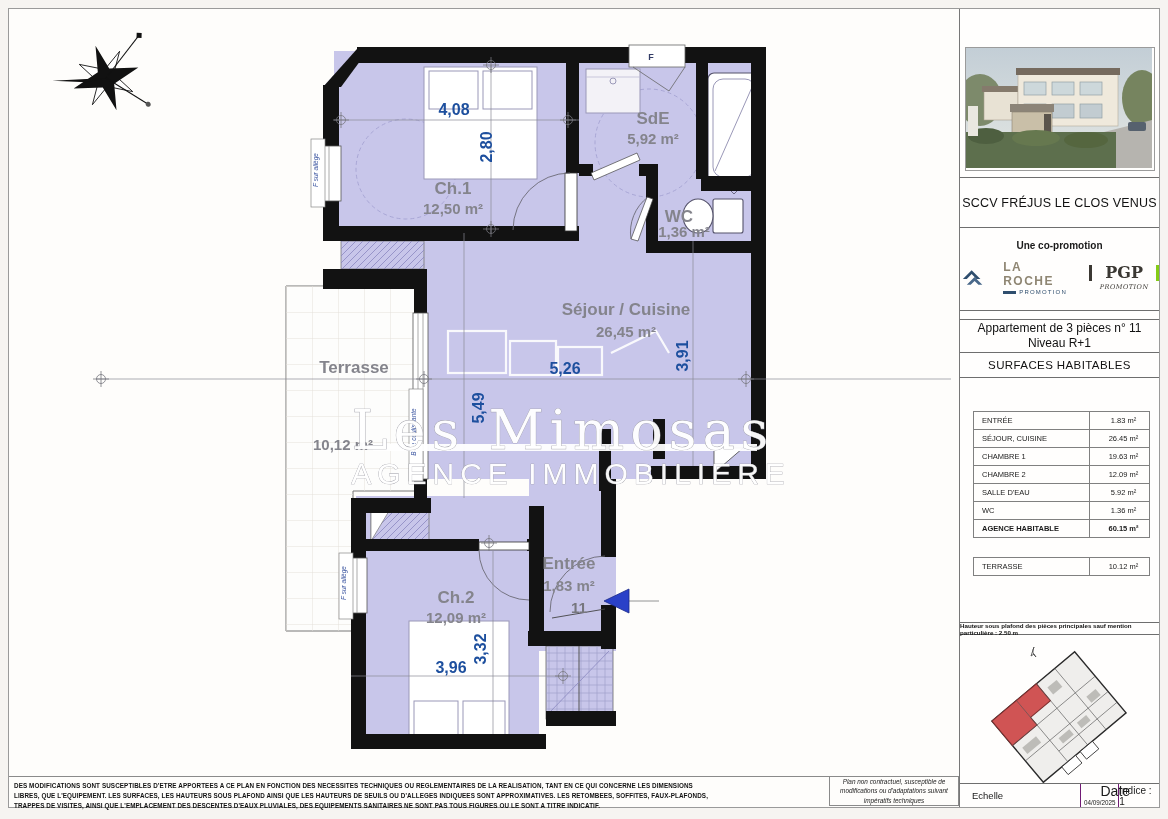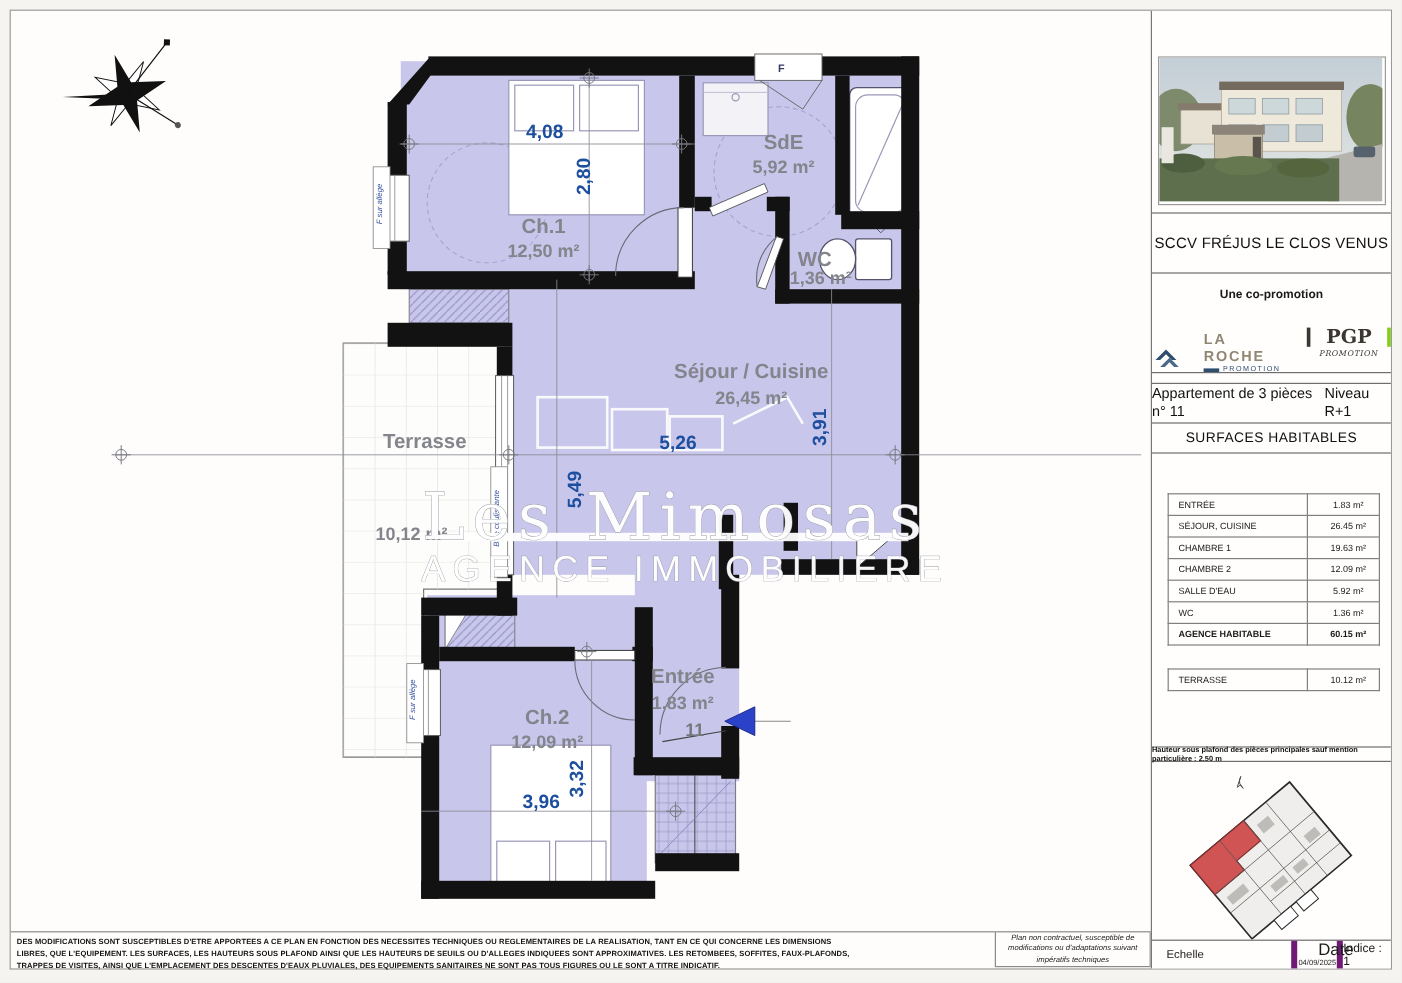--- a/index.html
+++ b/index.html
@@ -18,48 +18,48 @@
   
   #panel{position:absolute;left:950px;top:0;width:200px;height:798px;border-left:1px solid #777;box-sizing:border-box;background:#fffefd;}
   .sec{position:absolute;left:0;width:100%;box-sizing:border-box;border-bottom:1px solid #6e6e6e;}
   #s-photo{top:0;height:169px;}
   #photo-frame{position:absolute;left:5px;top:38px;width:188px;height:122px;border:1px solid #9b9b9b;overflow:hidden;}
   #s-project{top:169px;height:50px;display:flex;align-items:center;justify-content:center;}
   #s-project div{font-size:12.5px;letter-spacing:.2px;color:#111;}
   #s-copromo{top:219px;height:83px;}
   #copromo-label{text-align:center;font-size:10px;font-weight:bold;margin-top:12px;}
   #logos{display:flex;justify-content:center;align-items:center;gap:14px;margin-top:9px;}
-  .logo-lr{display:flex;align-items:flex-end;gap:16px;margin-top:16px;}
+  .logo-lr{display:flex;align-items:center;gap:16px;}
   .lr-text{display:flex;flex-direction:column;}
   .lr-name{font-size:12px;font-weight:bold;letter-spacing:1.5px;color:#8f8673;}
   .lr-sub{display:flex;align-items:center;gap:3px;margin-top:1px;}
   .lr-dash{width:13px;height:3px;background:#2f4e6e;}
   .lr-promo{font-size:6px;letter-spacing:1.2px;color:#2f4e6e;}
   .logo-pgp{display:flex;flex-direction:column;align-items:center;}
   .pgp-name{font-family:"DejaVu Serif",serif;font-weight:900;font-size:16px;color:#3b3833;
             border-left:3px solid #3b3833;border-right:3px solid #84cc16;padding:0 13px;line-height:1;}
   .pgp-sub{font-family:"DejaVu Serif",serif;font-style:italic;font-size:6.5px;color:#3b3833;margin-top:2px;letter-spacing:.5px;}
   #gap-strip{top:302px;height:9px;border-bottom:1px solid #6e6e6e;}
-  #s-apt{top:311px;height:33px;display:flex;flex-direction:row;align-items:center;justify-content:center;}
+  #s-apt{top:311px;height:33px;display:flex;flex-direction:column;align-items:center;justify-content:center;}
   #s-apt div{font-size:12px;line-height:1.25;color:#111;}
   #s-surft{top:344px;height:25px;display:flex;align-items:center;justify-content:center;}
   #s-surft div{font-size:11.5px;letter-spacing:.4px;color:#111;}
   #s-tables{top:369px;height:245px;}
   table.surf{border-collapse:collapse;position:absolute;left:13px;}
   #table-main{top:33px;}
   #table-terr{top:179px;}
   table.surf td{border:1px solid #808080;height:17px;font-size:7.5px;padding:0 0 0 8px;color:#1a1a1a;}
   td.lbl{width:107px;}
   td.val{width:51px;text-align:center;padding:0 2px;}
   tr.total td{font-weight:bold;}
   #s-ceiling{top:614px;height:12px;display:flex;align-items:center;justify-content:center;}
   #s-ceiling div{font-size:6.2px;font-weight:bold;color:#111;}
   #s-keyplan{top:626px;height:149px;}
   #s-bottom{top:775px;height:23px;border-bottom:none;display:flex;}
-  .b-cell{border-right:5px solid #701a75;box-sizing:border-box;display:flex;align-items:center;}
+  .b-cell{border-right:1px solid #701a75;box-sizing:border-box;display:flex;align-items:center;}
   #b-echelle{width:122px;padding-left:12px;font-size:9.5px;}
   #b-date{width:38px;flex-direction:column;justify-content:center;line-height:1.1;}
   #b-date .d1{font-size:14px;padding-left:31px;} #b-date .d2{font-size:6.3px;}
   #b-indice{width:40px;justify-content:center;font-size:10px;border-right:none;}
   
   text{font-family:"Liberation Sans",sans-serif;}
   .room-name{fill:#84848c;font-weight:bold;font-size:17px;}
   .room-area{fill:#84848c;font-weight:bold;font-size:15px;}
   .dim{fill:#1d4f9e;font-weight:bold;font-size:16px;}
   .winlbl{fill:#3b55a0;font-style:italic;font-size:6.5px;}

